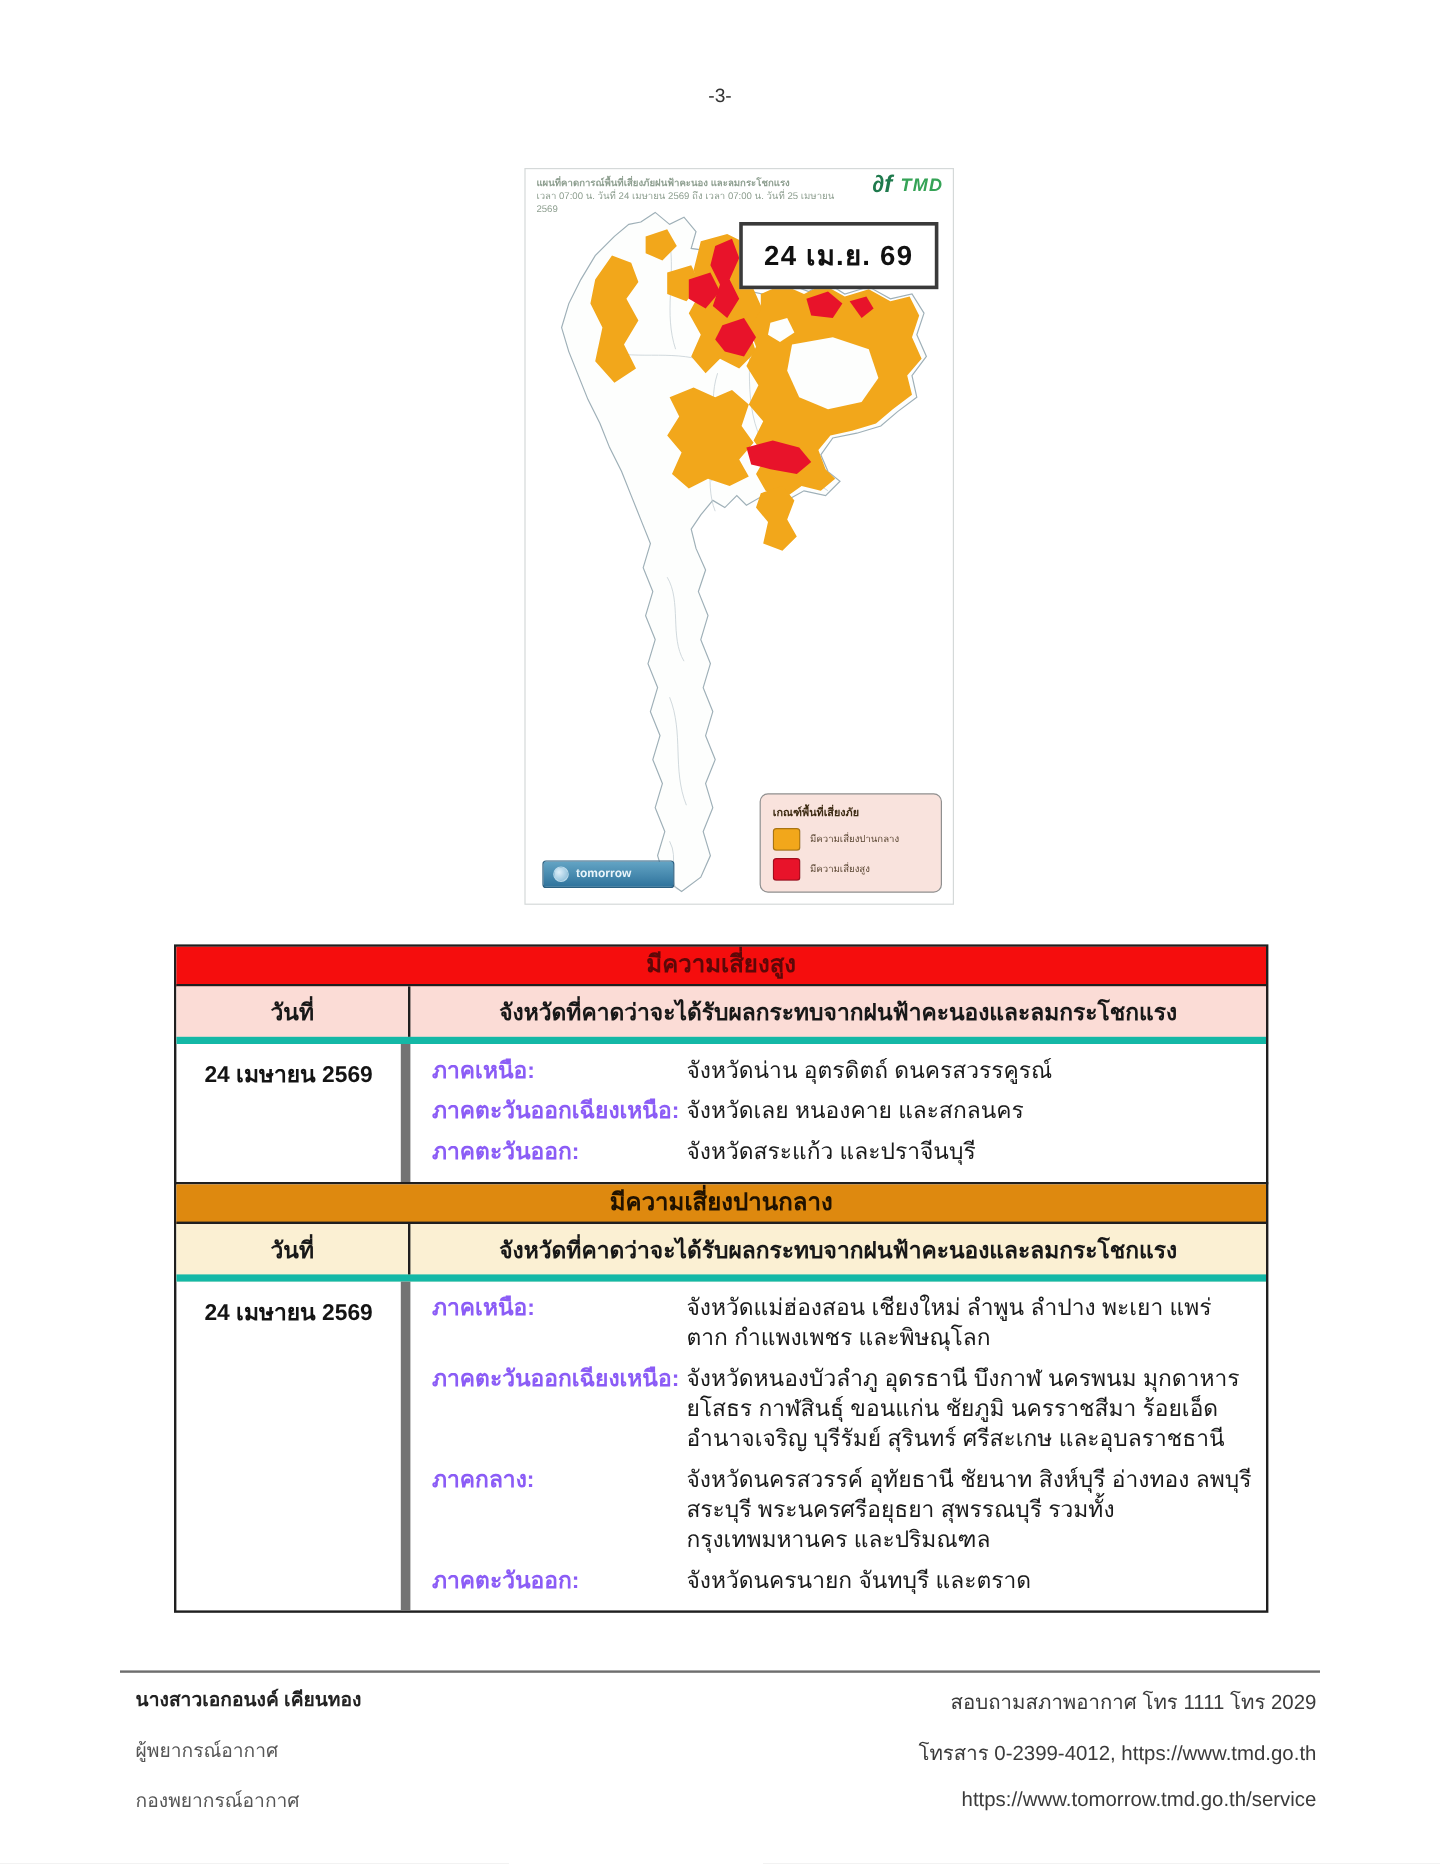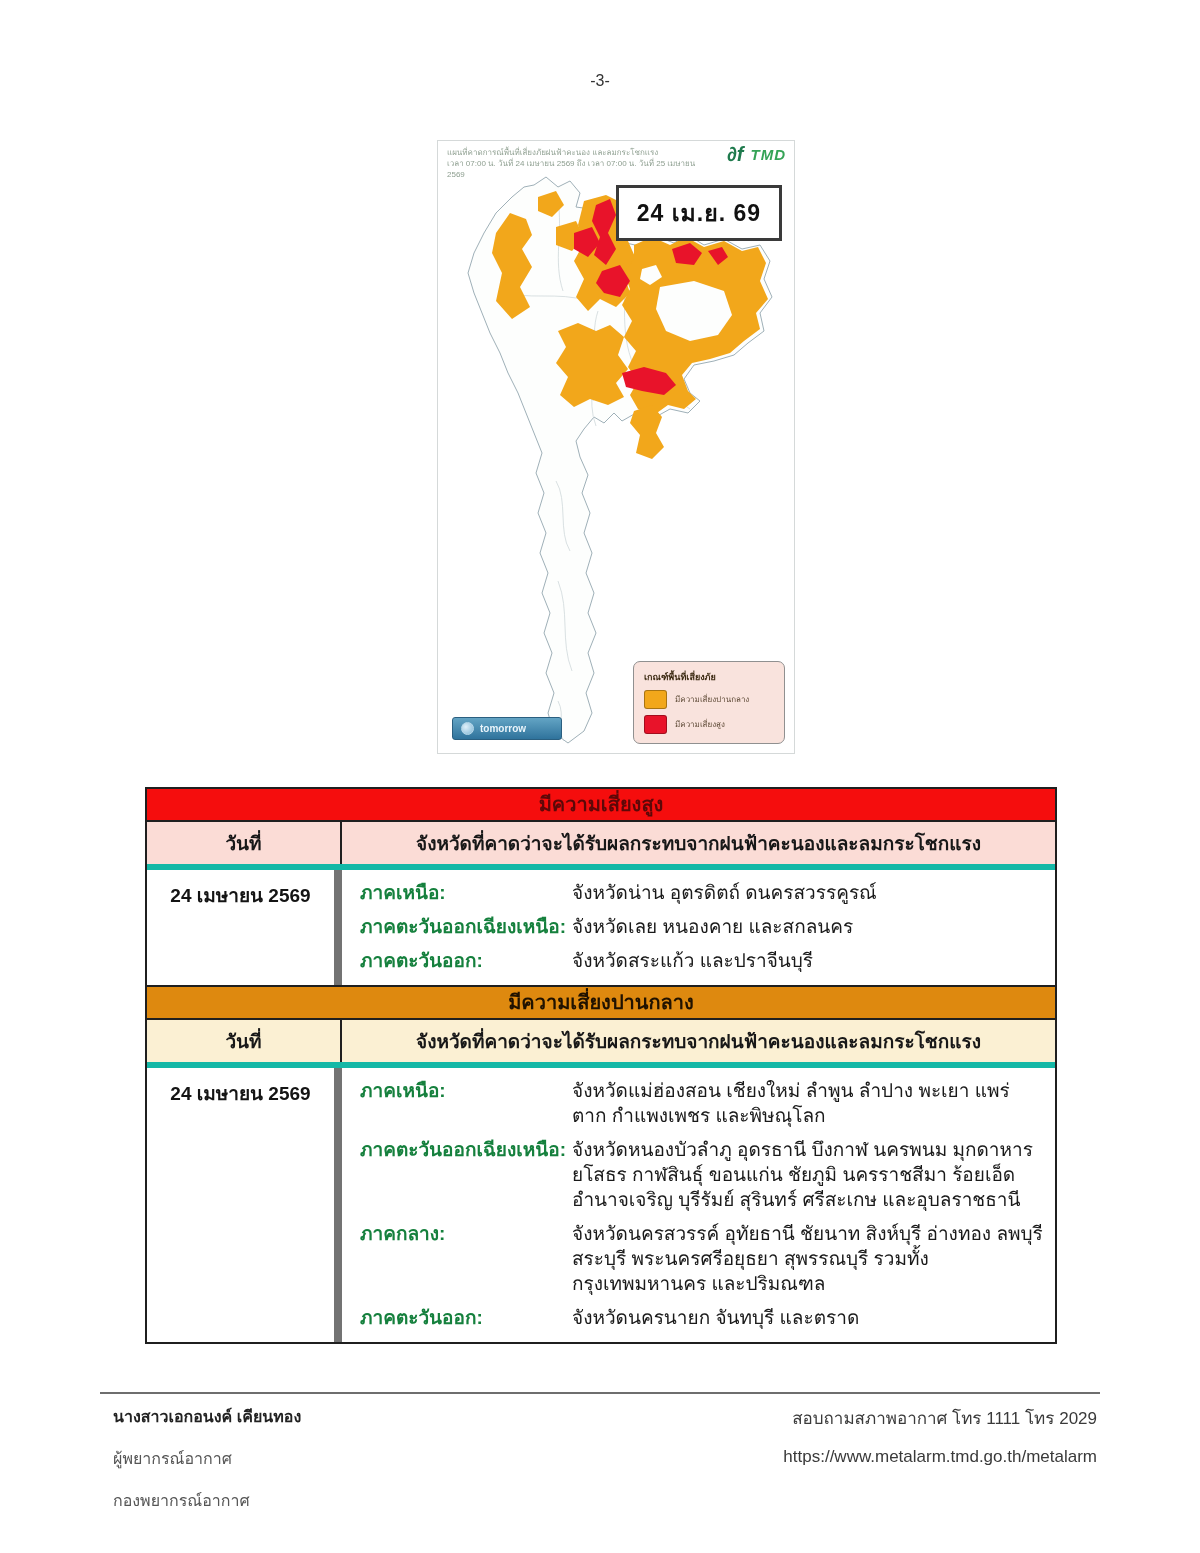--- a/index.html
+++ b/index.html
@@ -6,21 +6,21 @@
   .page{
     position:relative;width:1200px;height:1553px;margin:0 auto;background:#ffffff;
     font-family:"Liberation Sans", sans-serif;color:#141414;overflow:hidden;
   }
   .page-number{position:absolute;top:72px;left:0;width:100%;text-align:center;font-size:16px;color:#333;}
 
   
   .map-figure{position:absolute;left:437px;top:140px;width:356px;height:612px;background:#fff;border:1px solid #d5d9d9;}
   .map-figure svg{position:absolute;left:0;top:0;}
   .map-header{position:absolute;left:9px;top:6px;width:250px;z-index:3;}
-  .map-title{font-size:8px;line-height:11px;color:#8d9e8f;}
+  .map-title{font-size:8px;line-height:11px;color:#8d9e8f;font-weight:bold;}
   .map-subtitle{font-size:8px;line-height:11px;color:#8d9e8f;}
   .map-logos{position:absolute;right:8px;top:2px;z-index:3;display:flex;align-items:center;gap:7px;}
   .logo-mark{font-size:20px;font-weight:bold;font-style:italic;color:#1f7a4d;}
   .logo-tmd{font-size:15px;font-weight:bold;font-style:italic;color:#35a356;letter-spacing:1px;}
   .date-badge{
     position:absolute;right:12px;top:44px;z-index:3;background:#fff;border:3px solid #3a3a3a;
     padding:7px 18px;font-size:23px;font-weight:bold;color:#111;letter-spacing:1px;
   }
   .legend{
     position:absolute;right:9px;bottom:9px;z-index:3;width:130px;background:#f9e3dd;
@@ -46,21 +46,21 @@
   .t-title.orange{background:#DE890F;color:#201200;}
   .t-sub{display:grid;grid-template-columns:195px 1fr;border-bottom:6px solid #14b8a6;}
   .t-sub .cell{padding:6px 4px;text-align:center;font-size:19px;font-weight:bold;color:#181818;}
   .t-sub .c1{border-right:2px solid #1f1f1f;}
   .t-sub.pink{background:#FBDCD6;}
   .t-sub.cream{background:#FBF0D3;}
   .t-body{display:grid;grid-template-columns:195px 1fr;}
   .t-date{border-right:8px solid #737373;text-align:center;font-size:19px;font-weight:bold;padding-top:10px;}
   .t-details{padding:5px 10px 8px 18px;}
   .detail-row{display:grid;grid-template-columns:212px 1fr;font-size:19px;line-height:25px;padding:4.5px 0;}
-  .region-label{font-weight:bold;color:#15803d;}
+  .region-label{font-weight:bold;color:#8b5cf6;}
   .provinces{color:#1a1a1a;}
 
   
   .footer-rule{position:absolute;top:1392px;left:100px;width:1000px;height:0;border-top:2px solid #6e6e6e;}
   .footer-left{position:absolute;left:113px;top:1404px;}
   .footer-left .f-line{font-size:16px;color:#555;margin-bottom:17px;}
   .footer-left .f-line.name{font-size:16px;font-weight:bold;color:#222;}
   .footer-right{position:absolute;right:103px;top:1404px;text-align:right;}
   .footer-right .f-line{font-size:17px;color:#3a3a3a;margin-bottom:16px;}
 </style>
@@ -208,16 +208,17 @@
   </div>
 
   <div class="footer-rule"></div>
   <div class="footer-left">
     <div class="f-line name">นางสาวเอกอนงค์ เคียนทอง</div>
     <div class="f-line">ผู้พยากรณ์อากาศ</div>
     <div class="f-line">กองพยากรณ์อากาศ</div>
   </div>
   <div class="footer-right">
     <div class="f-line">สอบถามสภาพอากาศ โทร 1111 โทร 2029</div>
-    <div class="f-line">https://www.metalarm.tmd.go.th/metalarm</div>
+    <div class="f-line">โทรสาร 0-2399-4012, https://www.tmd.go.th</div>
+    <div class="f-line">https://www.tomorrow.tmd.go.th/service</div>
   </div>
 
 </div>
 
 </body></html>

